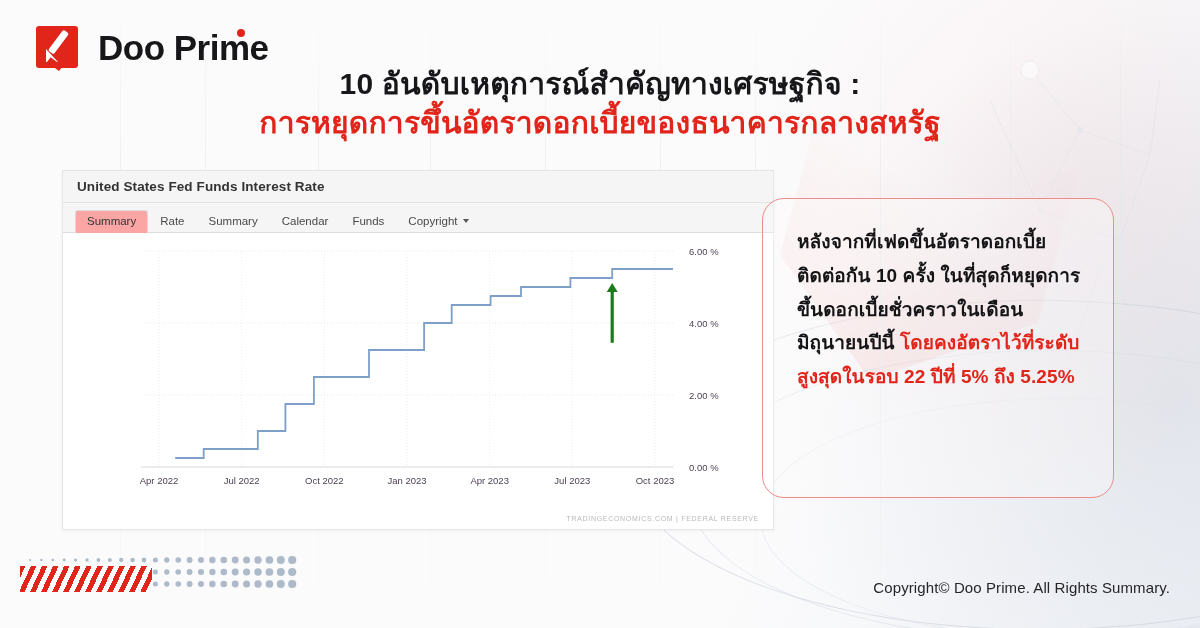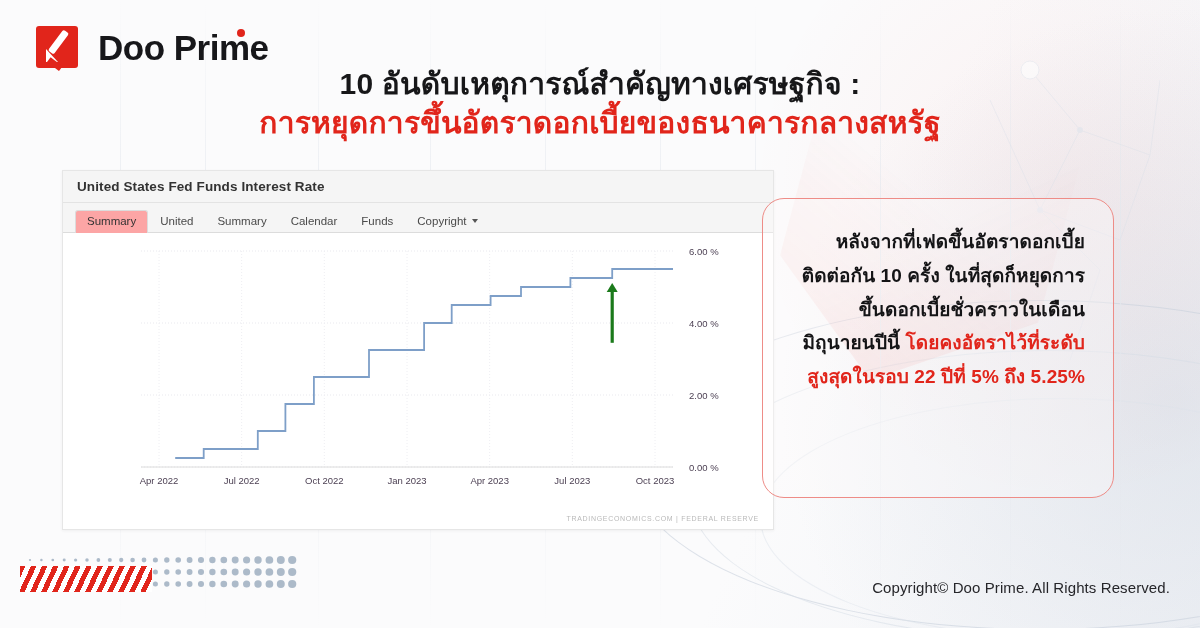--- a/index.html
+++ b/index.html
@@ -111,21 +111,20 @@
     position:absolute; right:14px; bottom:7px; font-size:7px; color:#b9b9b9;
     letter-spacing:.7px;
   }
 
   
   .callout {
     position:absolute; left:762px; top:198px; width:352px; height:300px;
     border:1.6px solid #ee8c87; border-radius:22px;
     background:rgba(255,252,252,.32);
     padding:26px 28px 20px 34px;
-    text-align:right;
   }
   .callout-text {
     font-size:19px; line-height:1.78; color:#141416; font-weight:600;
     letter-spacing:.1px;
   }
   .callout-text .hl { color:#e1251b; }
 
   
   .dots { position:absolute; left:20px; bottom:34px; }
   .stripes {
@@ -189,21 +188,21 @@
 <div class="panel">
   <div class="panel-head">
     <span class="panel-title">United States Fed Funds Interest Rate</span>
   </div>
 
   <div class="tabbar">
     <div class="tab active">
       <span>Summary</span>
     </div>
     <div class="tab">
-      <span>United</span>
+      <span>Rate</span>
     </div>
     <div class="tab">
       <span>Summary</span>
     </div>
     <div class="tab">
       <span>Calendar</span>
     </div>
     <div class="tab">
       <span>Funds</span>
     </div>
@@ -331,13 +330,13 @@
       <circle cx="215.20000000000002" cy="32" r="3.45" fill="#9eaec0" opacity="0.85"></circle>
       <circle cx="226.6" cy="32" r="3.58" fill="#9eaec0" opacity="0.85"></circle>
       <circle cx="238" cy="32" r="3.71" fill="#9eaec0" opacity="0.85"></circle>
       <circle cx="249.4" cy="32" r="3.84" fill="#9eaec0" opacity="0.85"></circle>
       <circle cx="260.8" cy="32" r="3.97" fill="#9eaec0" opacity="0.85"></circle>
       <circle cx="272.2" cy="32" r="4.10" fill="#9eaec0" opacity="0.85"></circle>
     </g>
 </svg>
 <div class="stripes"></div>
 
-<div class="copyright">Copyright© Doo Prime. All Rights Reserved.</div>
+<div class="copyright">Copyright© Doo Prime. All Rights Summary.</div>
 
 </body></html>

